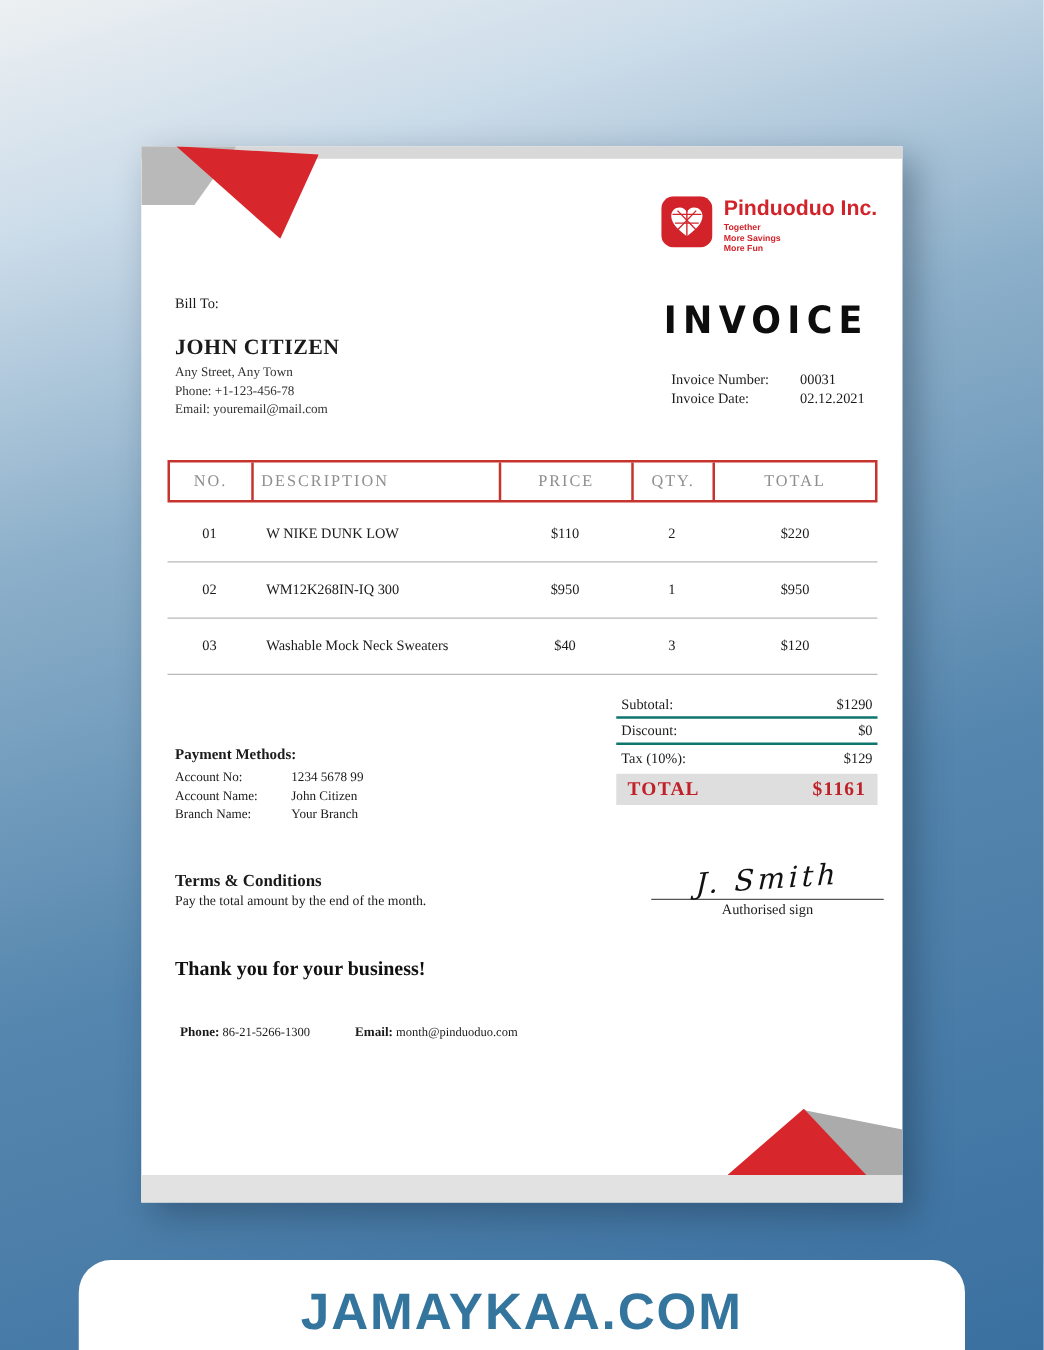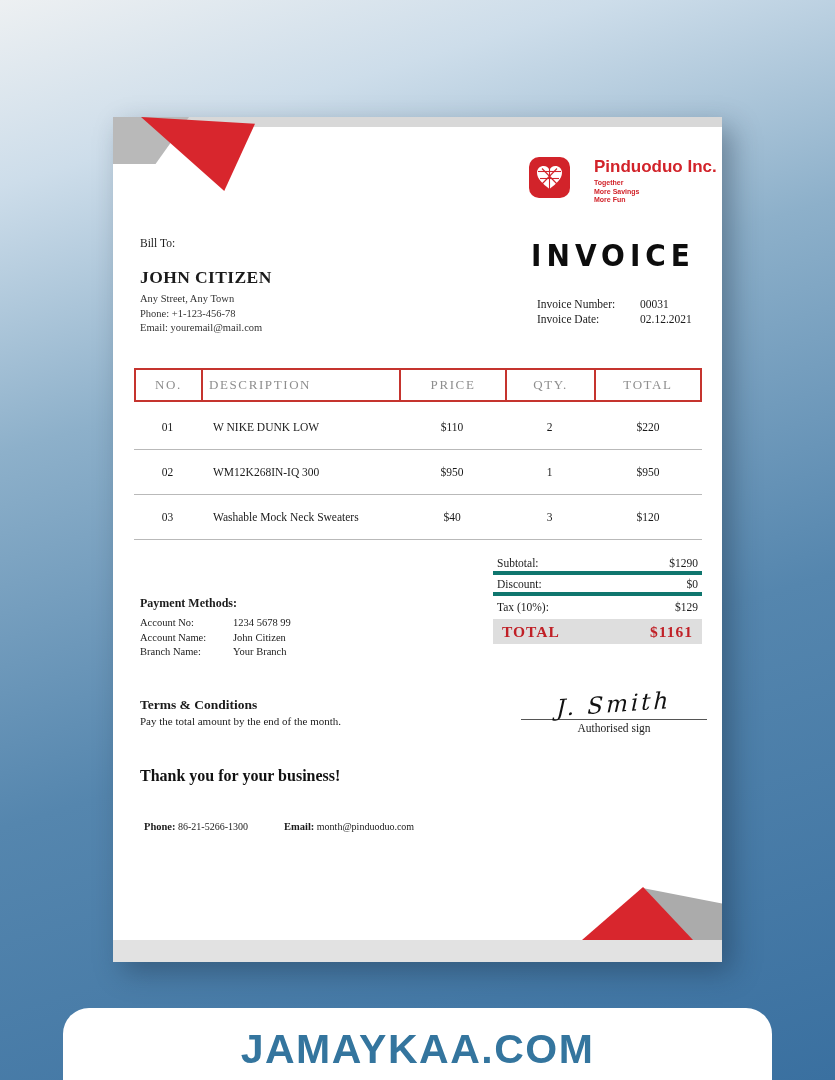--- a/index.html
+++ b/index.html
@@ -18,21 +18,21 @@
     clip-path:polygon(0 0, 100% 0, 56% 100%, 0 100%); }
   .corner-red-tl { position:absolute; top:0; left:28px; width:114px; height:74px; background:#d8262d;
     clip-path:polygon(0 0, 100% 9%, 73% 100%); }
   .corner-gray-br { position:absolute; right:0; bottom:22px; width:97px; height:52px; background:#ababab;
     clip-path:polygon(18% 0, 100% 30%, 100% 100%, 8% 100%); }
   .corner-red-br { position:absolute; right:29px; bottom:22px; width:111px; height:53px; background:#d8262d;
     clip-path:polygon(55% 0, 0 100%, 100% 100%); }
   .bottom-strip { position:absolute; bottom:0; left:0; right:0; height:22px; background:#e2e2e2; }
 
   
-  .logo { position:absolute; left:416px; top:40px; display:flex; gap:24px; align-items:flex-start; }
+  .logo { position:absolute; left:416px; top:40px; display:flex; gap:9px; align-items:flex-start; }
   .logo-icon { width:41px; height:41px; flex:0 0 auto; }
   .logo-name { font-family:"Liberation Sans", sans-serif; font-weight:bold; font-size:17px; color:#d2232a; line-height:19px; }
   .logo-tag { font-family:"Liberation Sans", sans-serif; font-weight:bold; font-size:7px; color:#d2232a; line-height:8.5px; margin-top:3px; }
 
   
   .billto { position:absolute; left:27px; top:120px; color:#1b1b1b; }
   .billto-label { font-size:11.5px; margin-bottom:18px; }
   .billto-name { font-size:17.5px; font-weight:bold; letter-spacing:.4px; margin-bottom:4px; }
   .billto-line { font-size:10.5px; line-height:14.5px; color:#333; }
 
@@ -43,33 +43,33 @@
   .invoice-meta { position:absolute; left:424px; top:180px; font-size:11.5px; color:#1b1b1b; }
   .meta-row { display:flex; line-height:15px;align-items:center; }
   .meta-label { width:103px; }
 
   
   .items-table { position:absolute; left:21px; top:251px; width:568px; }
   .thead { display:flex; border:2px solid #c5342e; height:34px; }
   .th { display:flex; align-items:center; justify-content:center; border-right:2px solid #c5342e;
     font-size:13px; letter-spacing:1.6px; color:#8e8e8e; }
   .th:last-child { border-right:none; }
-  .c-no{width:67px;} .c-desc{width:198px;} .c-price{width:106px;} .c-qty{width:89px;} .c-total{flex:1;}
+  .c-no{width:67px;} .c-desc{width:198px;} .c-price{width:106px;} .c-qty{width:65px;} .c-total{flex:1;}
   .th.c-desc { justify-content:flex-start; padding-left:6px; }
   .tbody { margin-top:3px; }
   .tr { display:flex; height:45px; align-items:center; border-bottom:1px solid #b9b9b9; }
   .td { font-size:11.5px; color:#1a1a1a; text-align:center; }
   .td.c-no, .td.c-price, .td.c-qty, .td.c-total { display:flex; justify-content:center; }
   .td.c-desc { text-align:left; padding-left:12px; }
 
   
   .totals { position:absolute; left:380px; top:437px; width:209px; }
   .trow { display:flex; justify-content:space-between; align-items:center; height:21px; padding:0 4px;
     font-size:11.5px; color:#1b1b1b; }
-  .trow.lined { border-bottom:4px solid #0f766e; }
+  .trow.lined { border-bottom:2px solid #0f766e; }
   .total-band { display:flex; justify-content:space-between; align-items:center; height:25px;
     margin-top:2px; padding:0 9px; background:#dedede; color:#c02027; font-weight:bold;
     font-size:15.5px; letter-spacing:1px; }
 
   
   .payment { position:absolute; left:27px; top:479px; color:#1b1b1b; }
   .payment-heading { font-size:12px; font-weight:bold; margin-bottom:5px; }
   .pay-row { display:flex; font-size:10.5px; line-height:14.5px; }
   .pay-label { width:93px; }
 

